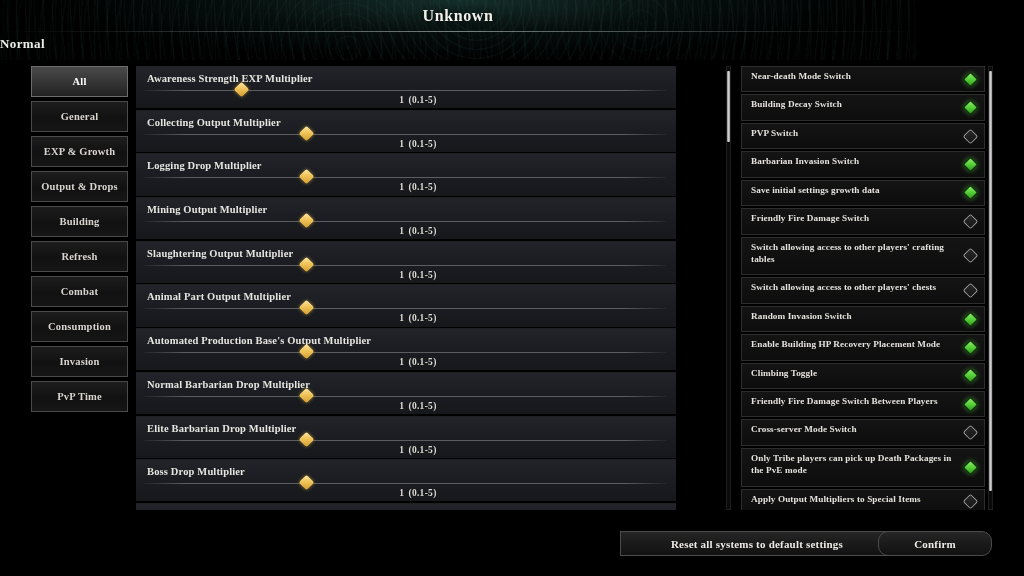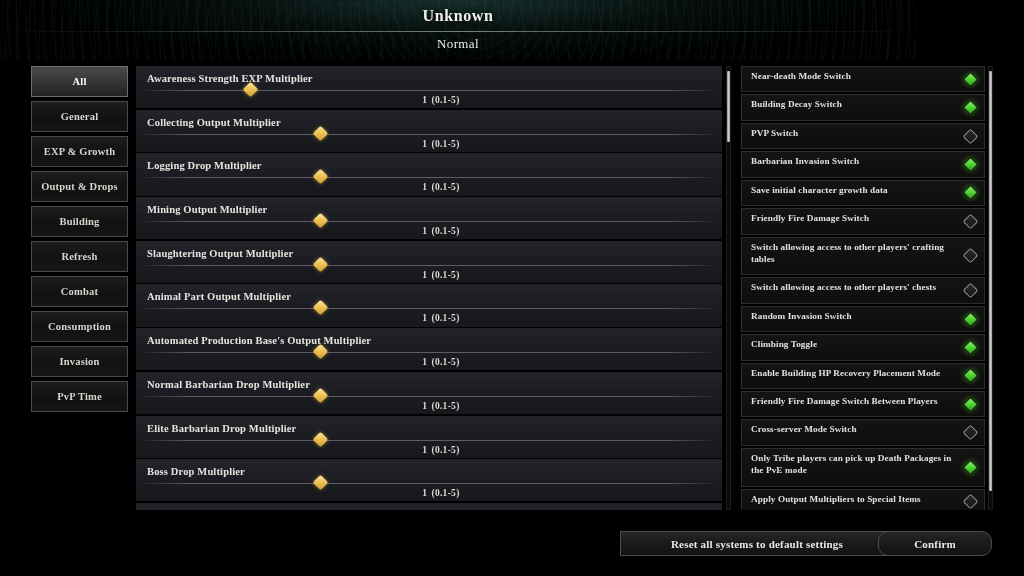--- a/index.html
+++ b/index.html
@@ -59,23 +59,22 @@
       rgba(255,255,255,0) 0%,
       rgba(190,205,200,0.10) 12%,
       rgba(205,220,215,0.55) 50%,
       rgba(190,205,200,0.10) 88%,
       rgba(255,255,255,0) 100%);
   }
 
   #subtitle {
     position: absolute;
     top: 36px; left: 0; width: 100%;
-    text-align: center;
     font-size: 13px;
-    font-weight: 400;
+    font-weight: 700;
     letter-spacing: 0.4px;
     color: #ededea;
   }
 
   
   #sidebar {
     position: absolute;
     left: 31px;
     top: 66px;
     width: 97px;
@@ -101,21 +100,21 @@
     background: linear-gradient(to bottom, #4a4a4a 0%, #3a3a3a 40%, #222 100%);
     border-color: #6d6d6d;
     color: #fff;
   }
 
   
   #slider-panel {
     position: absolute;
     left: 136px;
     top: 66px;
-    width: 586px;
+    width: 540px;
     height: 444px;
     overflow: hidden;
   }
 
   .slider-row {
     position: relative;
     height: 42.2px;
     margin-bottom: 1.5px;
     background: linear-gradient(to bottom, #22242a 0%, #1b1d22 45%, #16181c 100%);
     border-top: 1px solid rgba(255,255,255,0.035);
@@ -361,45 +360,45 @@
     </div>
     <div class="toggle-row">
       <div class="toggle-label">PVP Switch</div>
       <div class="diamond off"></div>
     </div>
     <div class="toggle-row">
       <div class="toggle-label">Barbarian Invasion Switch</div>
       <div class="diamond on"></div>
     </div>
     <div class="toggle-row">
-      <div class="toggle-label">Save initial character growth data</div>
+      <div class="toggle-label">Save initial settings growth data</div>
       <div class="diamond on"></div>
     </div>
     <div class="toggle-row">
       <div class="toggle-label">Friendly Fire Damage Switch</div>
       <div class="diamond off"></div>
     </div>
     <div class="toggle-row">
       <div class="toggle-label">Switch allowing access to other players' crafting tables</div>
       <div class="diamond off"></div>
     </div>
     <div class="toggle-row">
       <div class="toggle-label">Switch allowing access to other players' chests</div>
       <div class="diamond off"></div>
     </div>
     <div class="toggle-row">
       <div class="toggle-label">Random Invasion Switch</div>
       <div class="diamond on"></div>
     </div>
     <div class="toggle-row">
+      <div class="toggle-label">Enable Building HP Recovery Placement Mode</div>
+      <div class="diamond on"></div>
+    </div>
+    <div class="toggle-row">
       <div class="toggle-label">Climbing Toggle</div>
-      <div class="diamond on"></div>
-    </div>
-    <div class="toggle-row">
-      <div class="toggle-label">Enable Building HP Recovery Placement Mode</div>
       <div class="diamond on"></div>
     </div>
     <div class="toggle-row">
       <div class="toggle-label">Friendly Fire Damage Switch Between Players</div>
       <div class="diamond on"></div>
     </div>
     <div class="toggle-row">
       <div class="toggle-label">Cross-server Mode Switch</div>
       <div class="diamond off"></div>
     </div>

